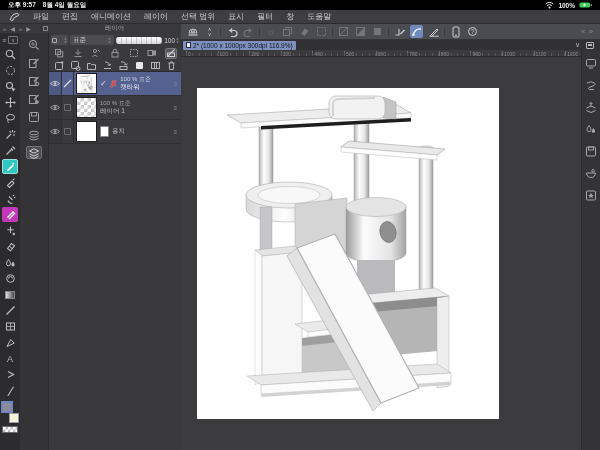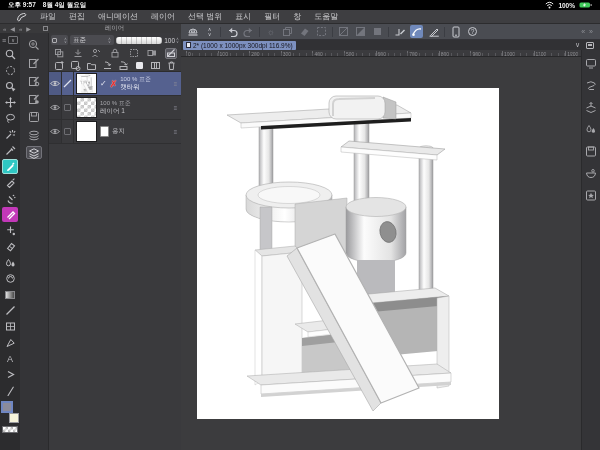--- a/index.html
+++ b/index.html
@@ -4,21 +4,21 @@
 <style>
 *{margin:0;padding:0;box-sizing:border-box}
 html,body{background:#1a1a1a}
 #app{position:relative;width:600px;height:450px;background:#3c3c3e;font-family:"Liberation Sans",sans-serif;overflow:hidden}
 svg{display:block}
 
 .statusbar{position:absolute;top:0;left:0;right:0;height:10px;background:#000;color:#f0f0f0;font-size:6.5px;display:flex;align-items:center;justify-content:space-between;padding:0 8px}
 .sb-left{display:flex;gap:7px;font-weight:bold}
 .sb-right{display:flex;gap:4px;align-items:center;font-weight:bold}
 
-.menubar{position:absolute;top:10px;left:0;right:0;height:14px;background:#3e3e41;border-bottom:1px solid #2c2c2e;display:flex;align-items:center;gap:13px;padding-left:16px;font-size:8px;color:#cbcbce}
+.menubar{position:absolute;top:10px;left:0;right:0;height:14px;background:#3e3e41;border-bottom:1px solid #2c2c2e;display:flex;align-items:center;gap:13px;padding-left:9px;font-size:8px;color:#cbcbce}
 .menubar .mi{cursor:default}
 
 .leftcol{position:absolute;top:24px;left:0;width:181px;bottom:0;background:#39393b}
 .dockhdr{height:9px;display:flex;align-items:center;gap:4px;padding:0 3px;font-size:6px;color:#96969a;position:relative;background:#39393b}
 .dockhdr .ttl{position:absolute;left:48px;right:0;text-align:center;font-size:6.5px;color:#a6a6aa}
 .hdr-sq{width:5px;height:5px;border:1px solid #87878b;margin-left:8px}
 .toolcol{position:absolute;top:9px;bottom:0;left:0;width:20px;background:#2c2c2e;display:flex;flex-direction:column;align-items:center;gap:1px;padding-top:1px}
 .ti{width:16px;height:15px;display:flex;align-items:center;justify-content:center;color:#bcbcc0;flex:0 0 auto;font-size:9px}
 .ti.sel{background:#2fc7c3;border:1px solid #9fded9;border-radius:2px;color:#fff}
 .ti.mag{background:#c238b8;border-radius:2px;color:#fff}

